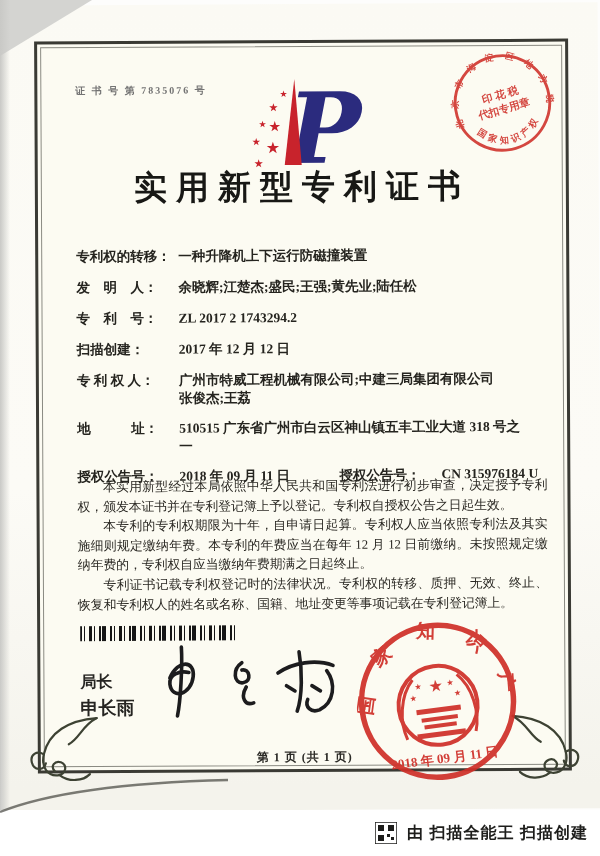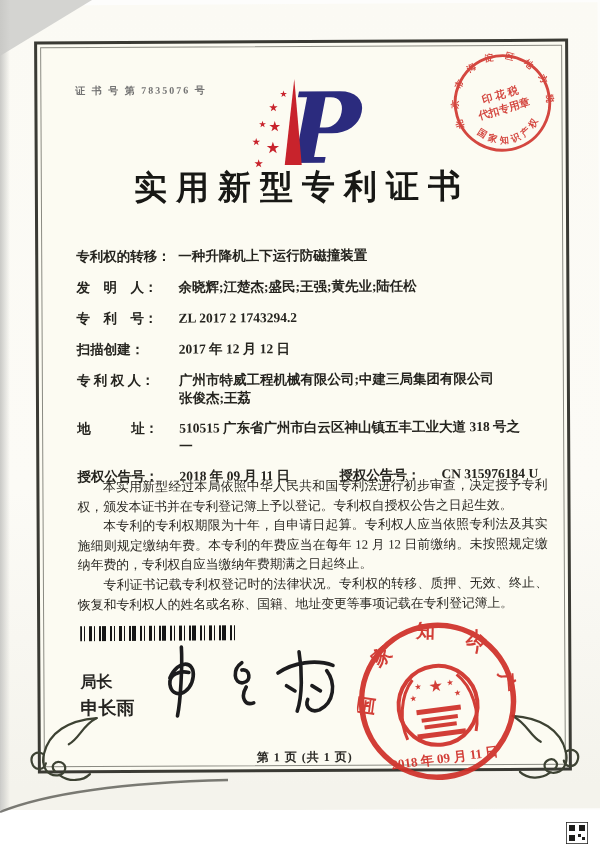--- a/index.html
+++ b/index.html
@@ -254,15 +254,16 @@
 
   <div class="scan-credit">
     <svg class="qr" viewBox="0 0 22 22">
       <rect x="0" y="0" width="22" height="22" fill="#fff" stroke="#1d1d1b" stroke-width="1.5"></rect>
       <rect x="3" y="3" width="6" height="6" fill="#1d1d1b"></rect>
       <rect x="13" y="3" width="6" height="6" fill="#1d1d1b"></rect>
       <rect x="3" y="13" width="6" height="6" fill="#1d1d1b"></rect>
       <rect x="12" y="12" width="3" height="3" fill="#1d1d1b"></rect>
       <rect x="16" y="15" width="3" height="3" fill="#1d1d1b"></rect>
     </svg>
+    <span class="txt">由 扫描全能王 扫描创建</span>
   </div>
 
 </div>
 
 </body></html>

